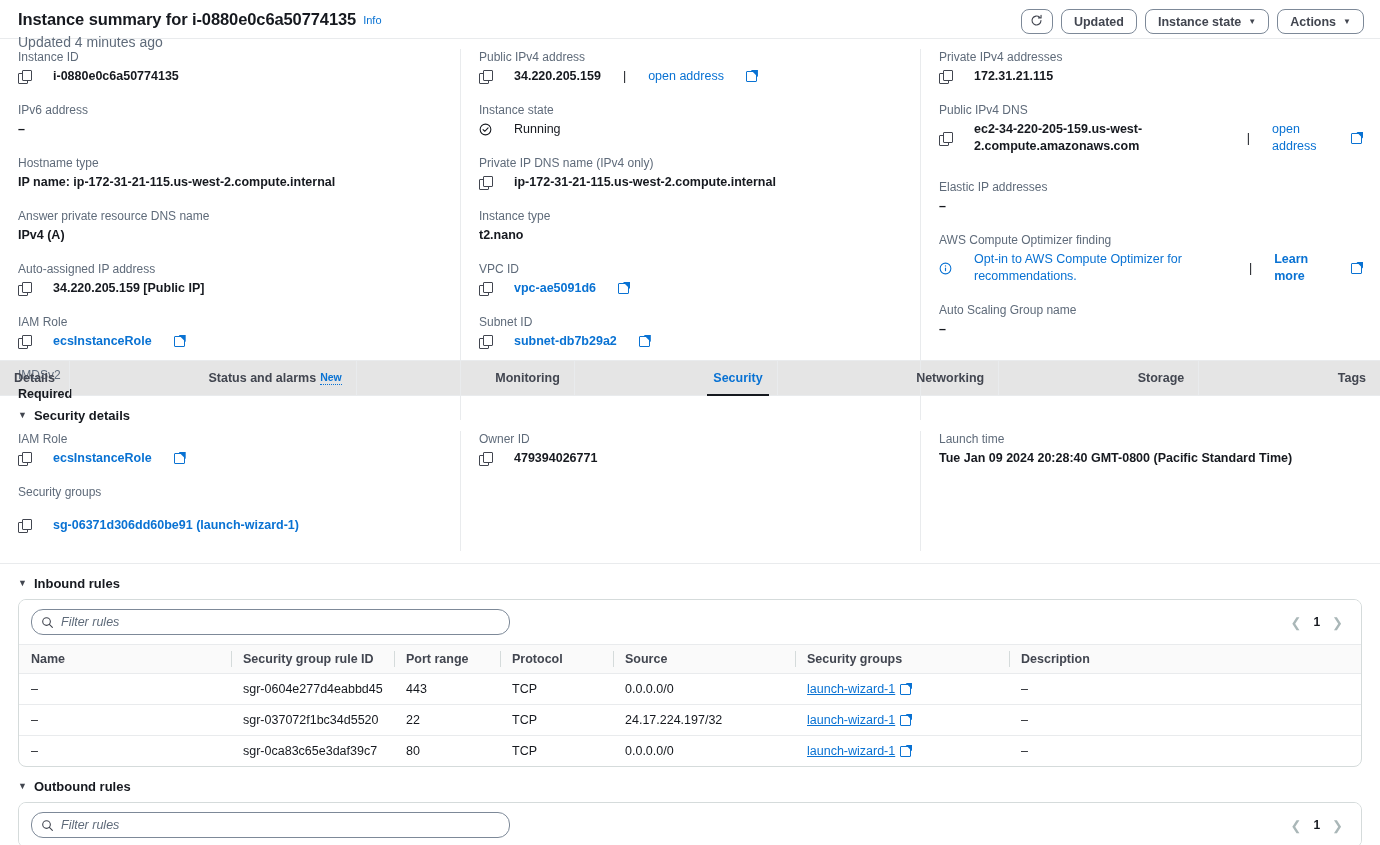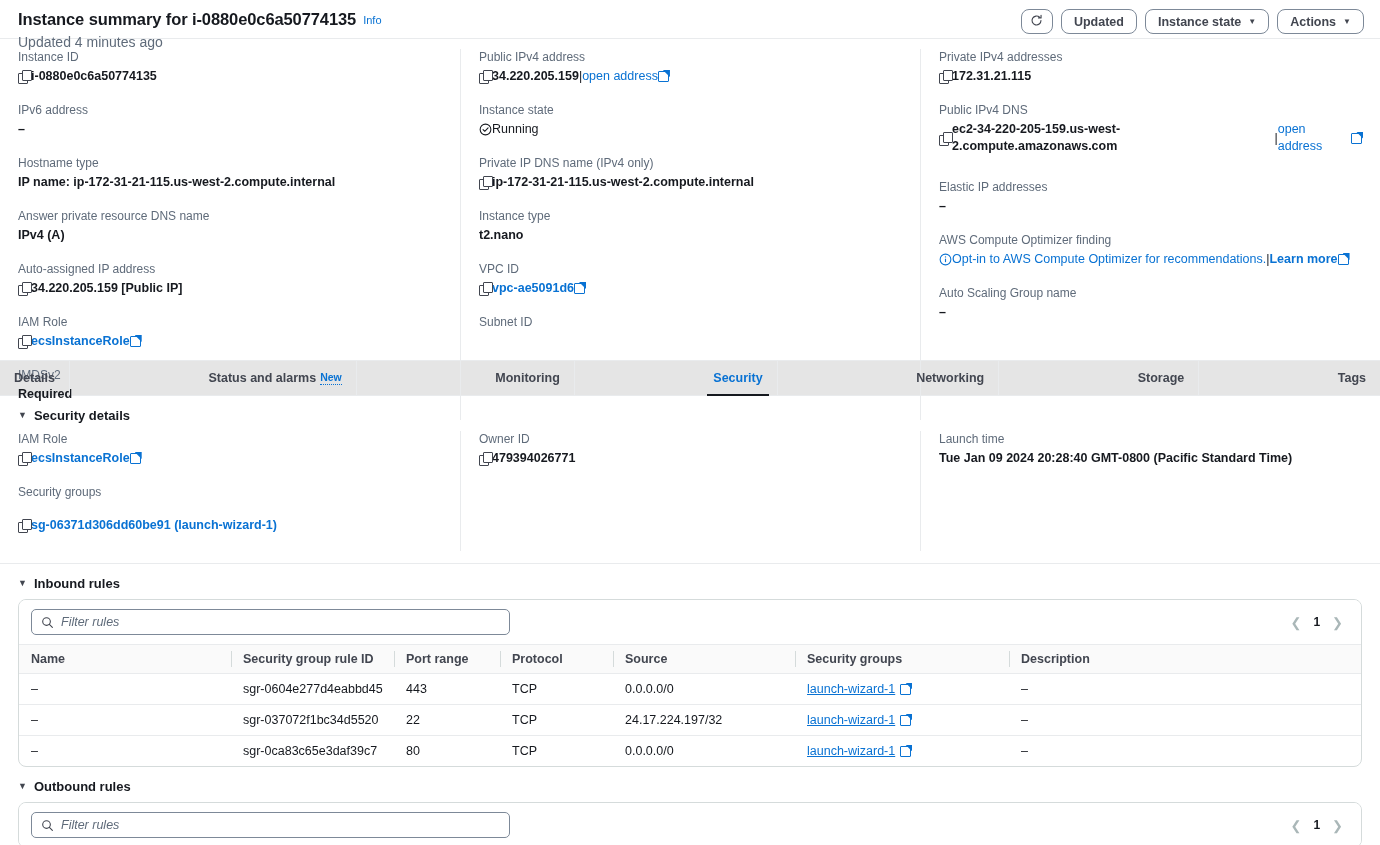--- a/index.html
+++ b/index.html
@@ -50,21 +50,21 @@
     padding: 10px 0 8px 0;
     border-bottom: 1px solid #e9ebed;
     height: 322px;
   }
   .sumcol { padding: 0 18px 0 18px; position: relative; }
   .sumcol + .sumcol { border-left: 1px solid #e9ebed; }
   .field { margin-bottom: 17px; }
   .flabel { font-size: 12px; color: #5f6b7a; line-height: 16px; margin-bottom: 3px; }
   .fvalue {
     font-size: 12.5px; color: #16191f; font-weight: bold; line-height: 17px;
-    display: flex; align-items: center; gap: 0; flex-wrap: nowrap;
+    display: flex; align-items: center; gap: 22px; flex-wrap: nowrap;
   }
   .dash { color: #16191f; font-weight: bold; }
   .link { color: #0972d3; text-decoration: none; cursor: pointer; font-weight: bold; }
   .link-normal { color: #0972d3; text-decoration: none; cursor: pointer; font-weight: normal; }
   .sep-pipe { color: #16191f; font-weight: normal; }
 
   
   .copy-icon { display:inline-block; width: 13px; height: 13px; flex: none; position: relative; cursor: pointer; }
   .copy-icon::before {
     content:""; position:absolute; left:0; top:3px; width:8px; height:9px;
@@ -133,21 +133,21 @@
     margin: 0 18px 0 18px;
     border: 1px solid #d5dbdb; border-radius: 8px; overflow: hidden;
     background: #fff;
   }
   .table-toolbar {
     display: flex; align-items: center; justify-content: space-between;
     padding: 9px 12px; background: #fff;
   }
   .filter-box {
     display: flex; align-items: center; gap: 7px;
-    border: 1px solid #7d8998; border-radius: 5px;
+    border: 1px solid #7d8998; border-radius: 12px;
     height: 26px; width: 479px; padding: 0 9px; background:#fff;
   }
   .filter-box input {
     border: none; outline: none; font-size: 12.5px; color: #16191f;
     font-family: "Liberation Sans", sans-serif; font-style: italic;
     width: 100%; background: transparent;
   }
   .filter-box input::placeholder { color: #5f6b7a; font-style: italic; }
   .search-glyph { width:13px;height:13px;flex:none; }
   .pager { display:flex; align-items:center; gap: 12px; padding-right: 6px; }
@@ -305,20 +305,25 @@
       <div class="field">
         <div class="flabel">VPC ID</div>
         <div class="fvalue">
           <span class="copy-icon"></span>
           <a class="link">vpc-ae5091d6</a>
           <span class="ext-icon"></span>
         </div>
       </div>
       <div class="field">
         <div class="flabel">Subnet ID</div>
+        <div class="fvalue">
+          <span class="copy-icon"></span>
+          <a class="link">subnet-db7b29a2</a>
+          <span class="ext-icon"></span>
+        </div>
       </div>
     </div>
 
     <div class="sumcol">
       <div class="field">
         <div class="flabel">Private IPv4 addresses</div>
         <div class="fvalue">
           <span class="copy-icon"></span>
           <span>172.31.21.115</span>
         </div>

